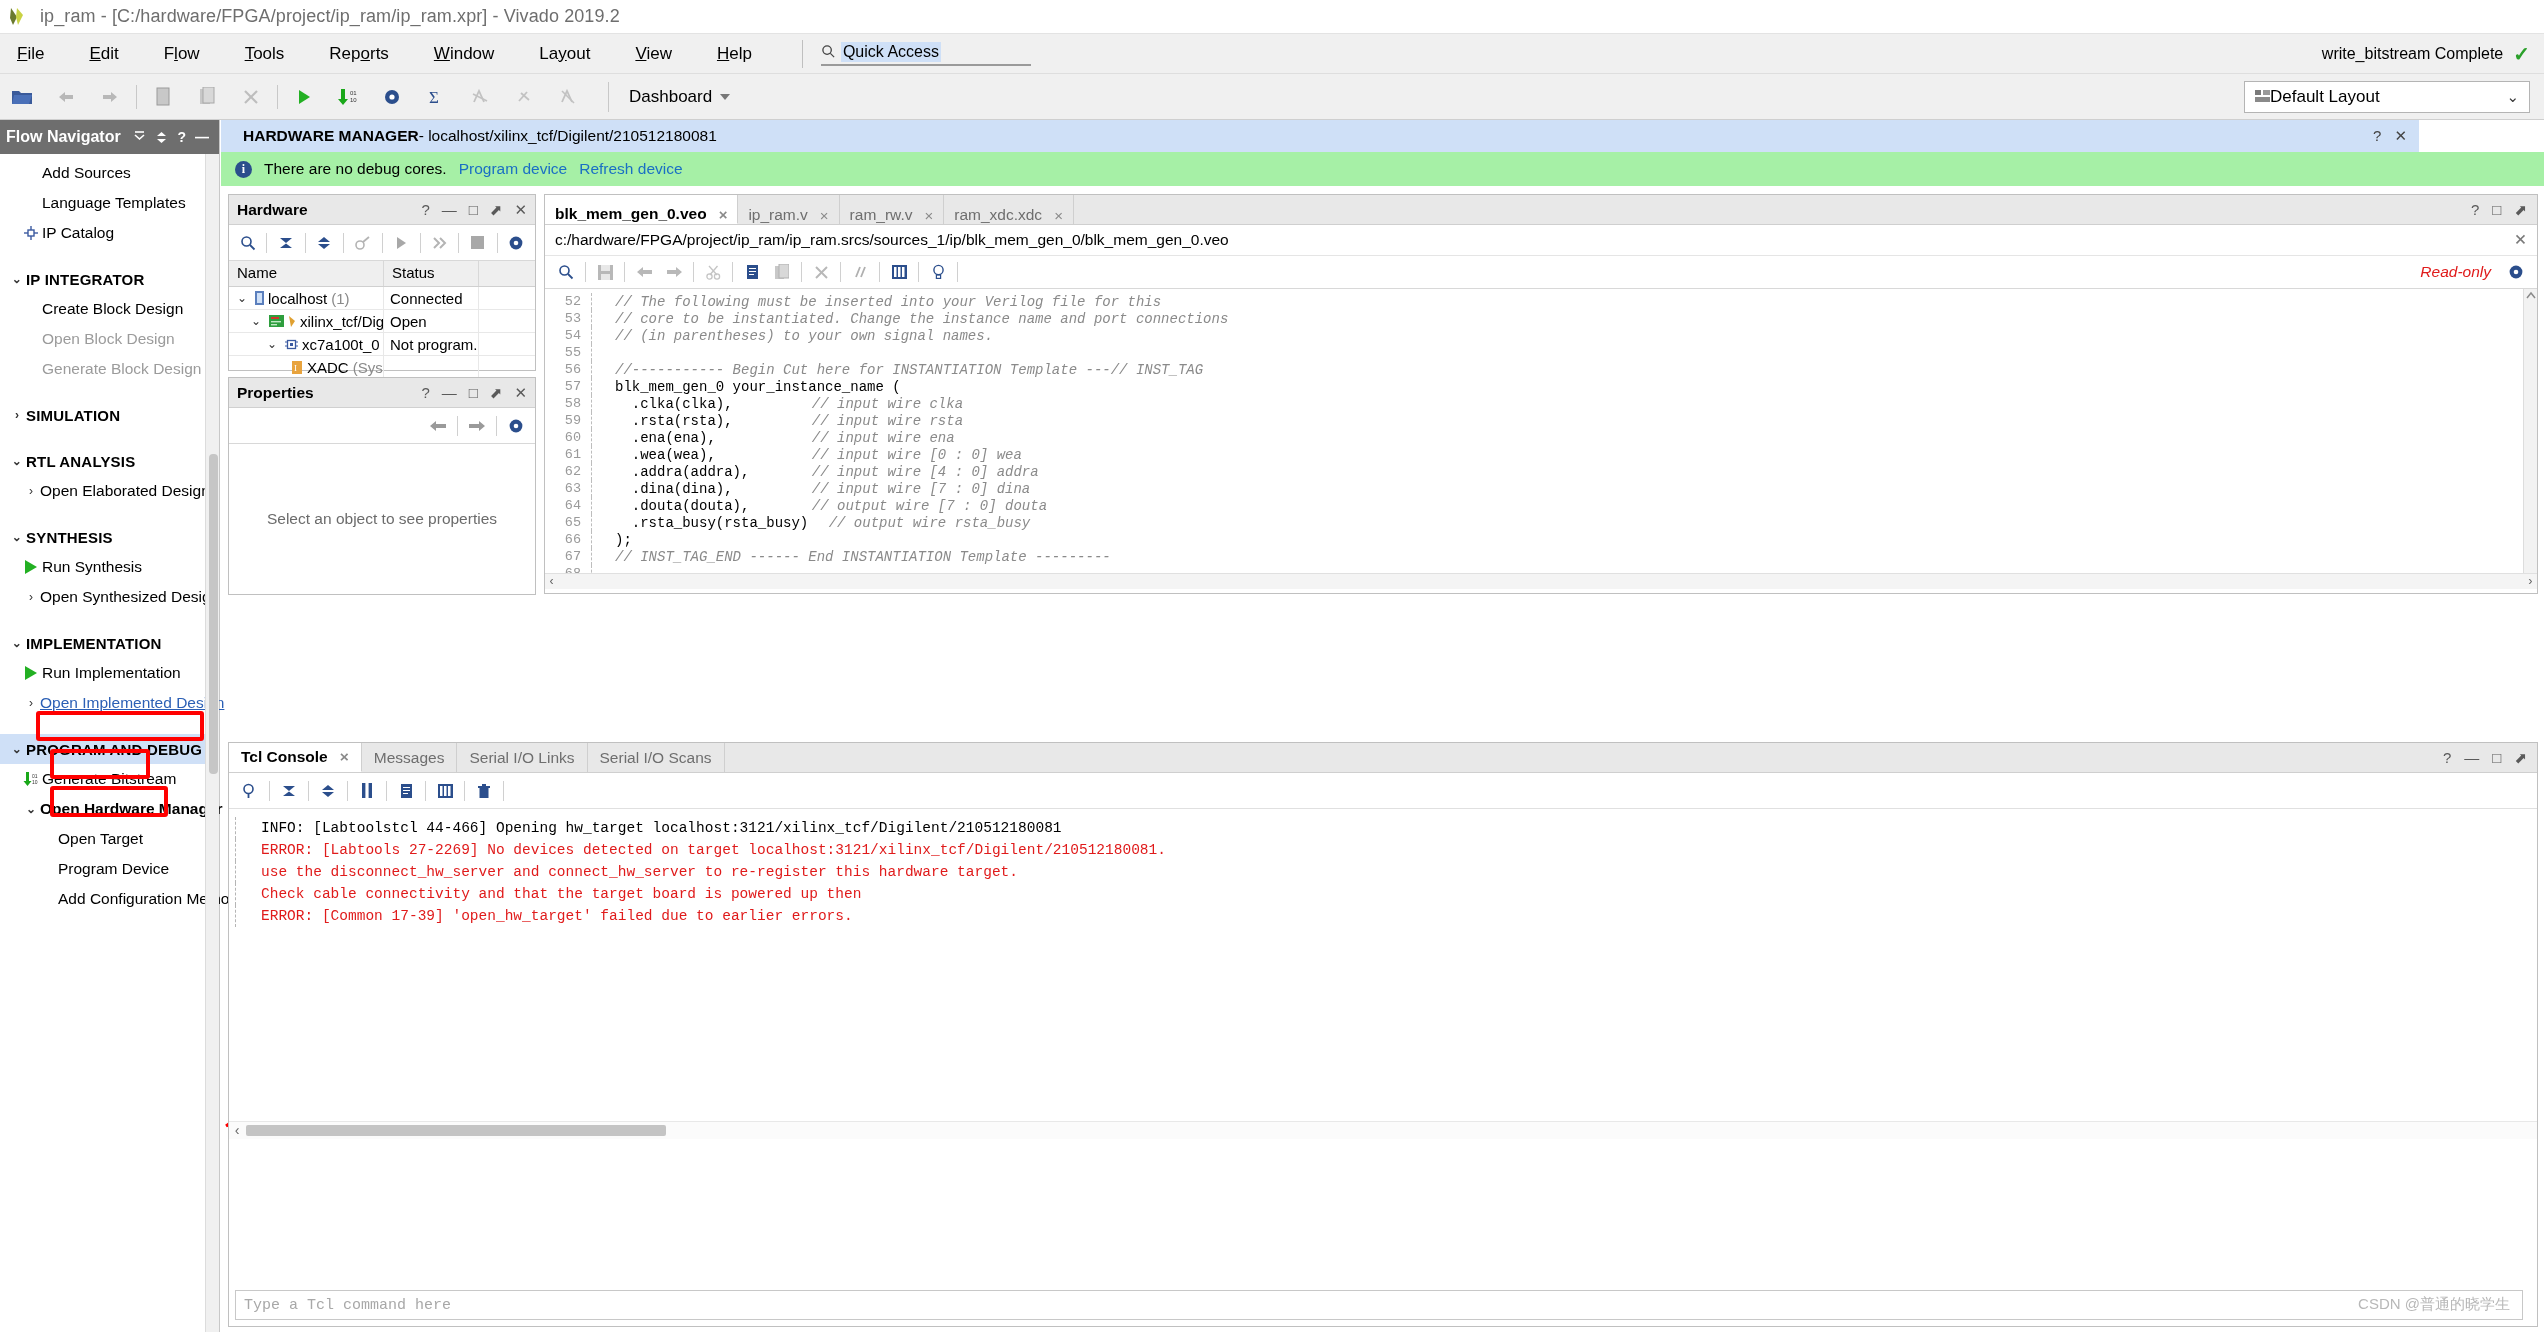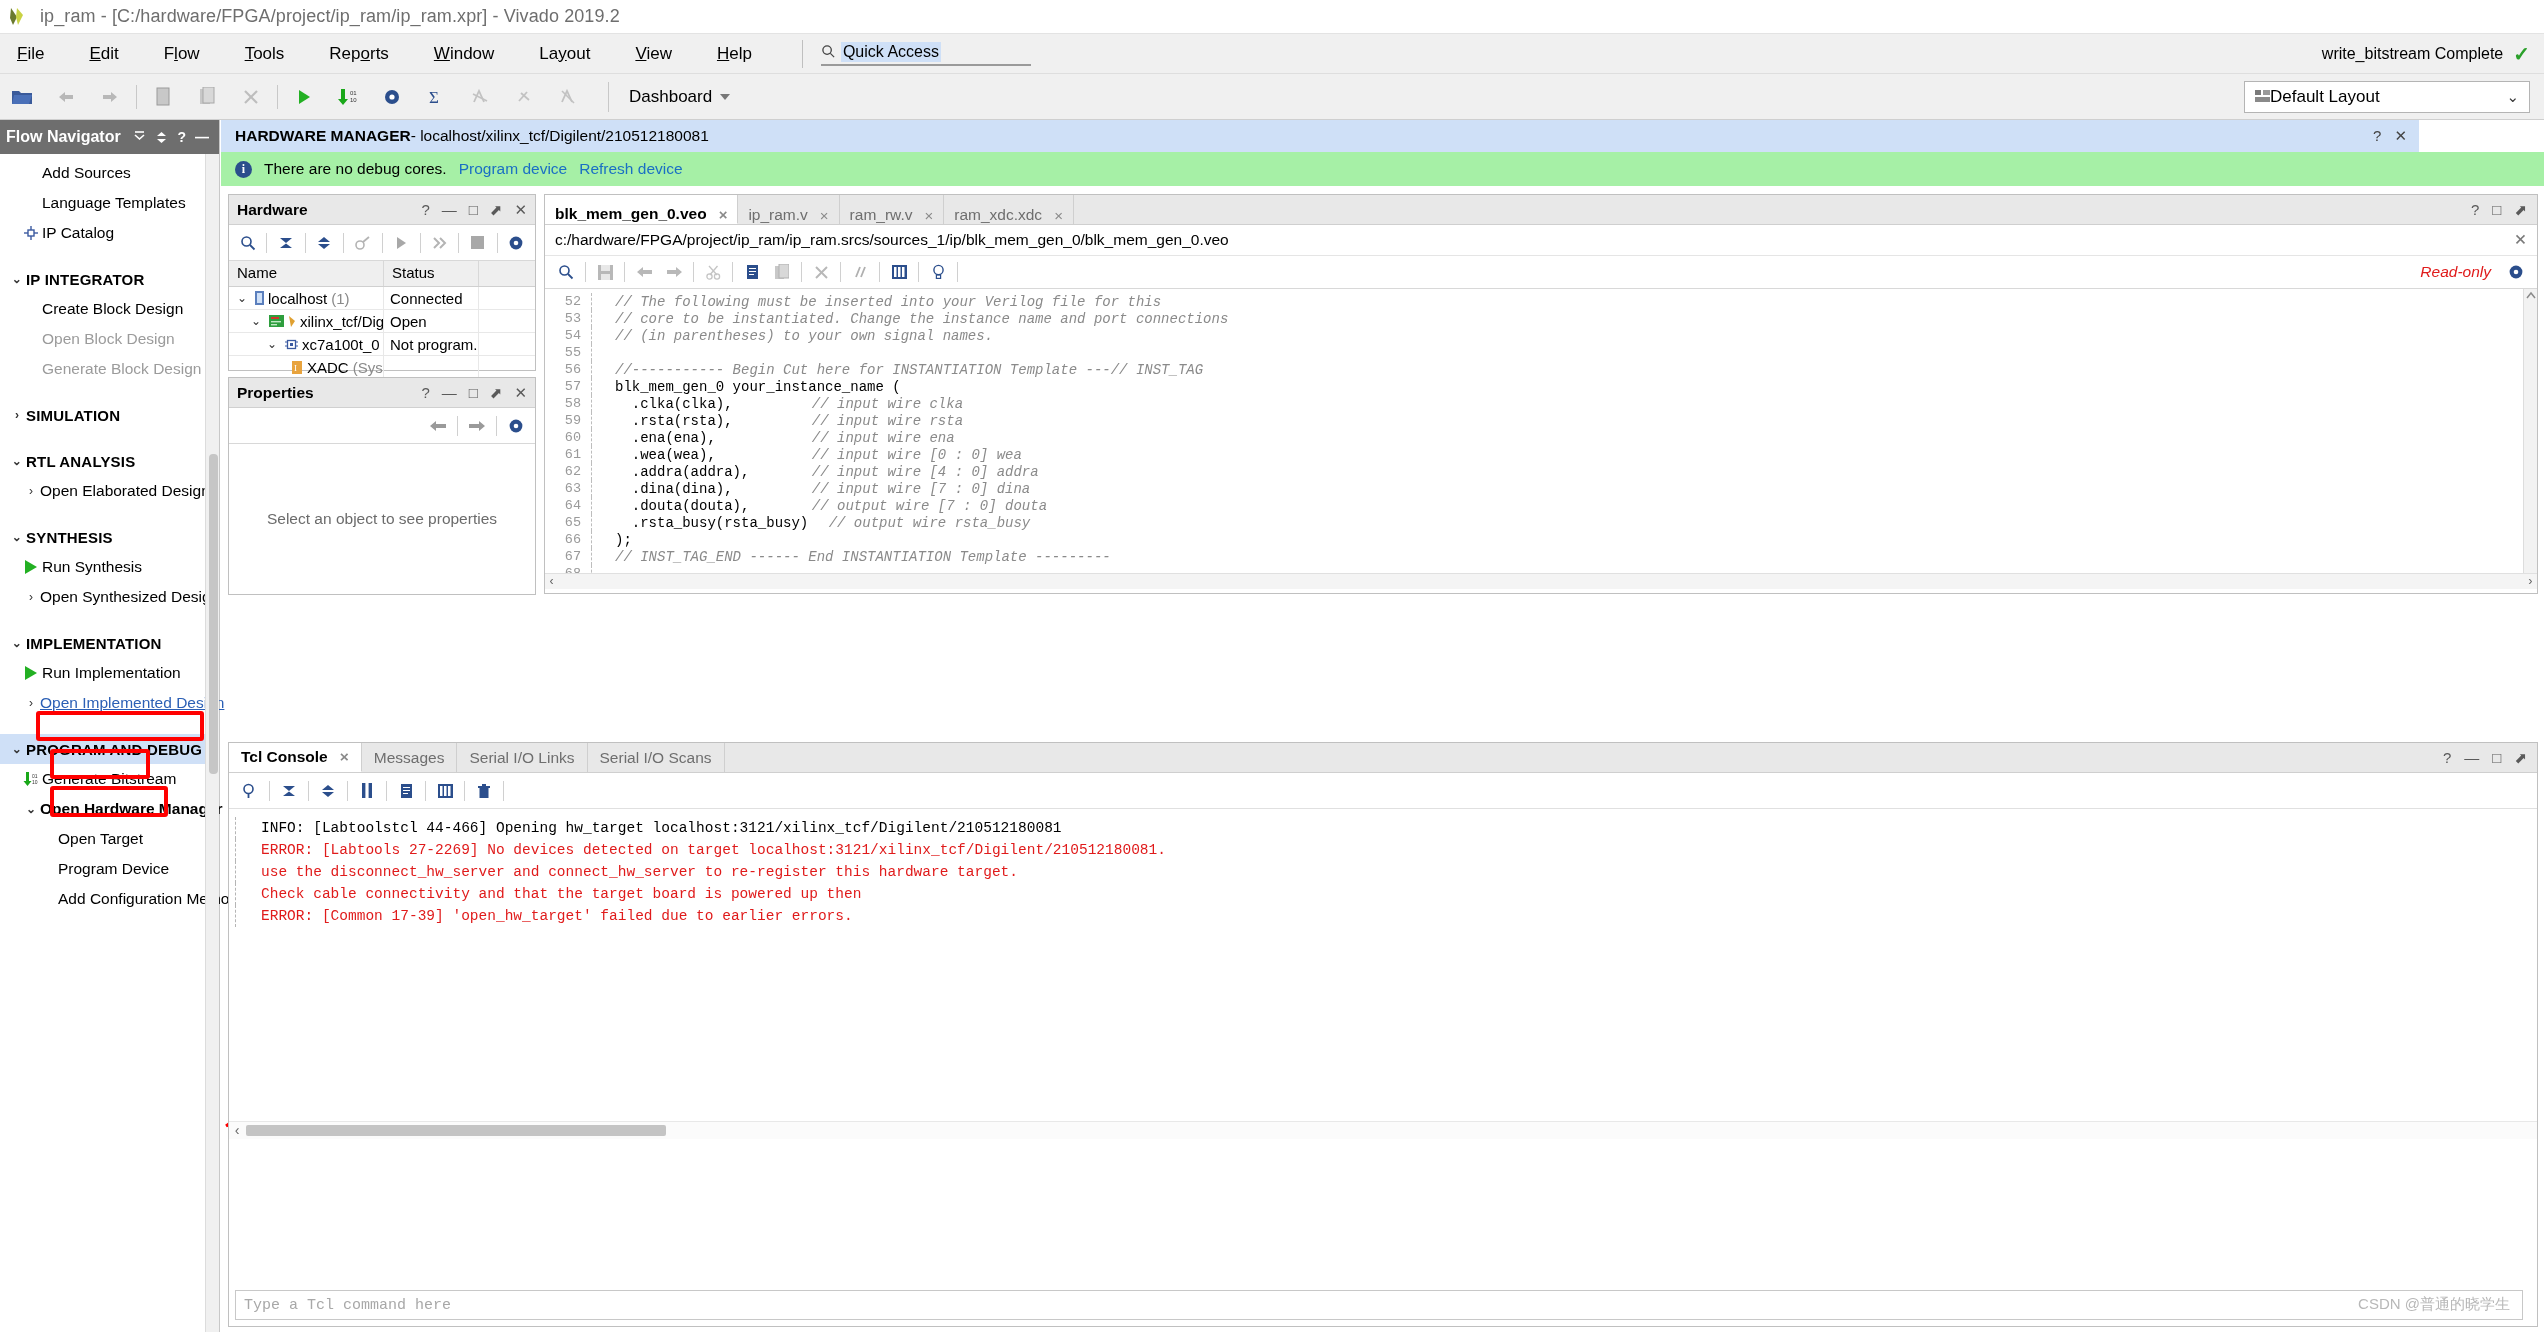--- a/index.html
+++ b/index.html
@@ -119,21 +119,21 @@
     pointer-events: none;
   }
   .annot-num {
     position: absolute; color: #ff0000; font-size: 26px; font-weight: bold;
     font-family: "Liberation Serif", serif;
   }
 
   
   .hm-banner {
     position: absolute; left: 221px; top: 120px; width: 2198px; height: 32px;
-    background: #cfe0f7; display: flex; align-items: center; padding-left: 14px;
+    background: #cfe0f7; display: flex; align-items: center; padding-left: 22px;
     font-size: 15.5px;
   }
   .hm-banner b { font-weight: bold; }
   .hm-banner .hm-sub { color: #000; }
   .hm-help { margin-left: auto; display: flex; gap: 13px; padding-right: 12px; color: #444; font-size: 15px; }
 
   .green-bar {
     position: absolute; left: 221px; top: 152px; width: 2323px; height: 34px;
     background: #a6f0a6; display: flex; align-items: center; gap: 12px;
     padding-left: 14px; font-size: 15.5px;

